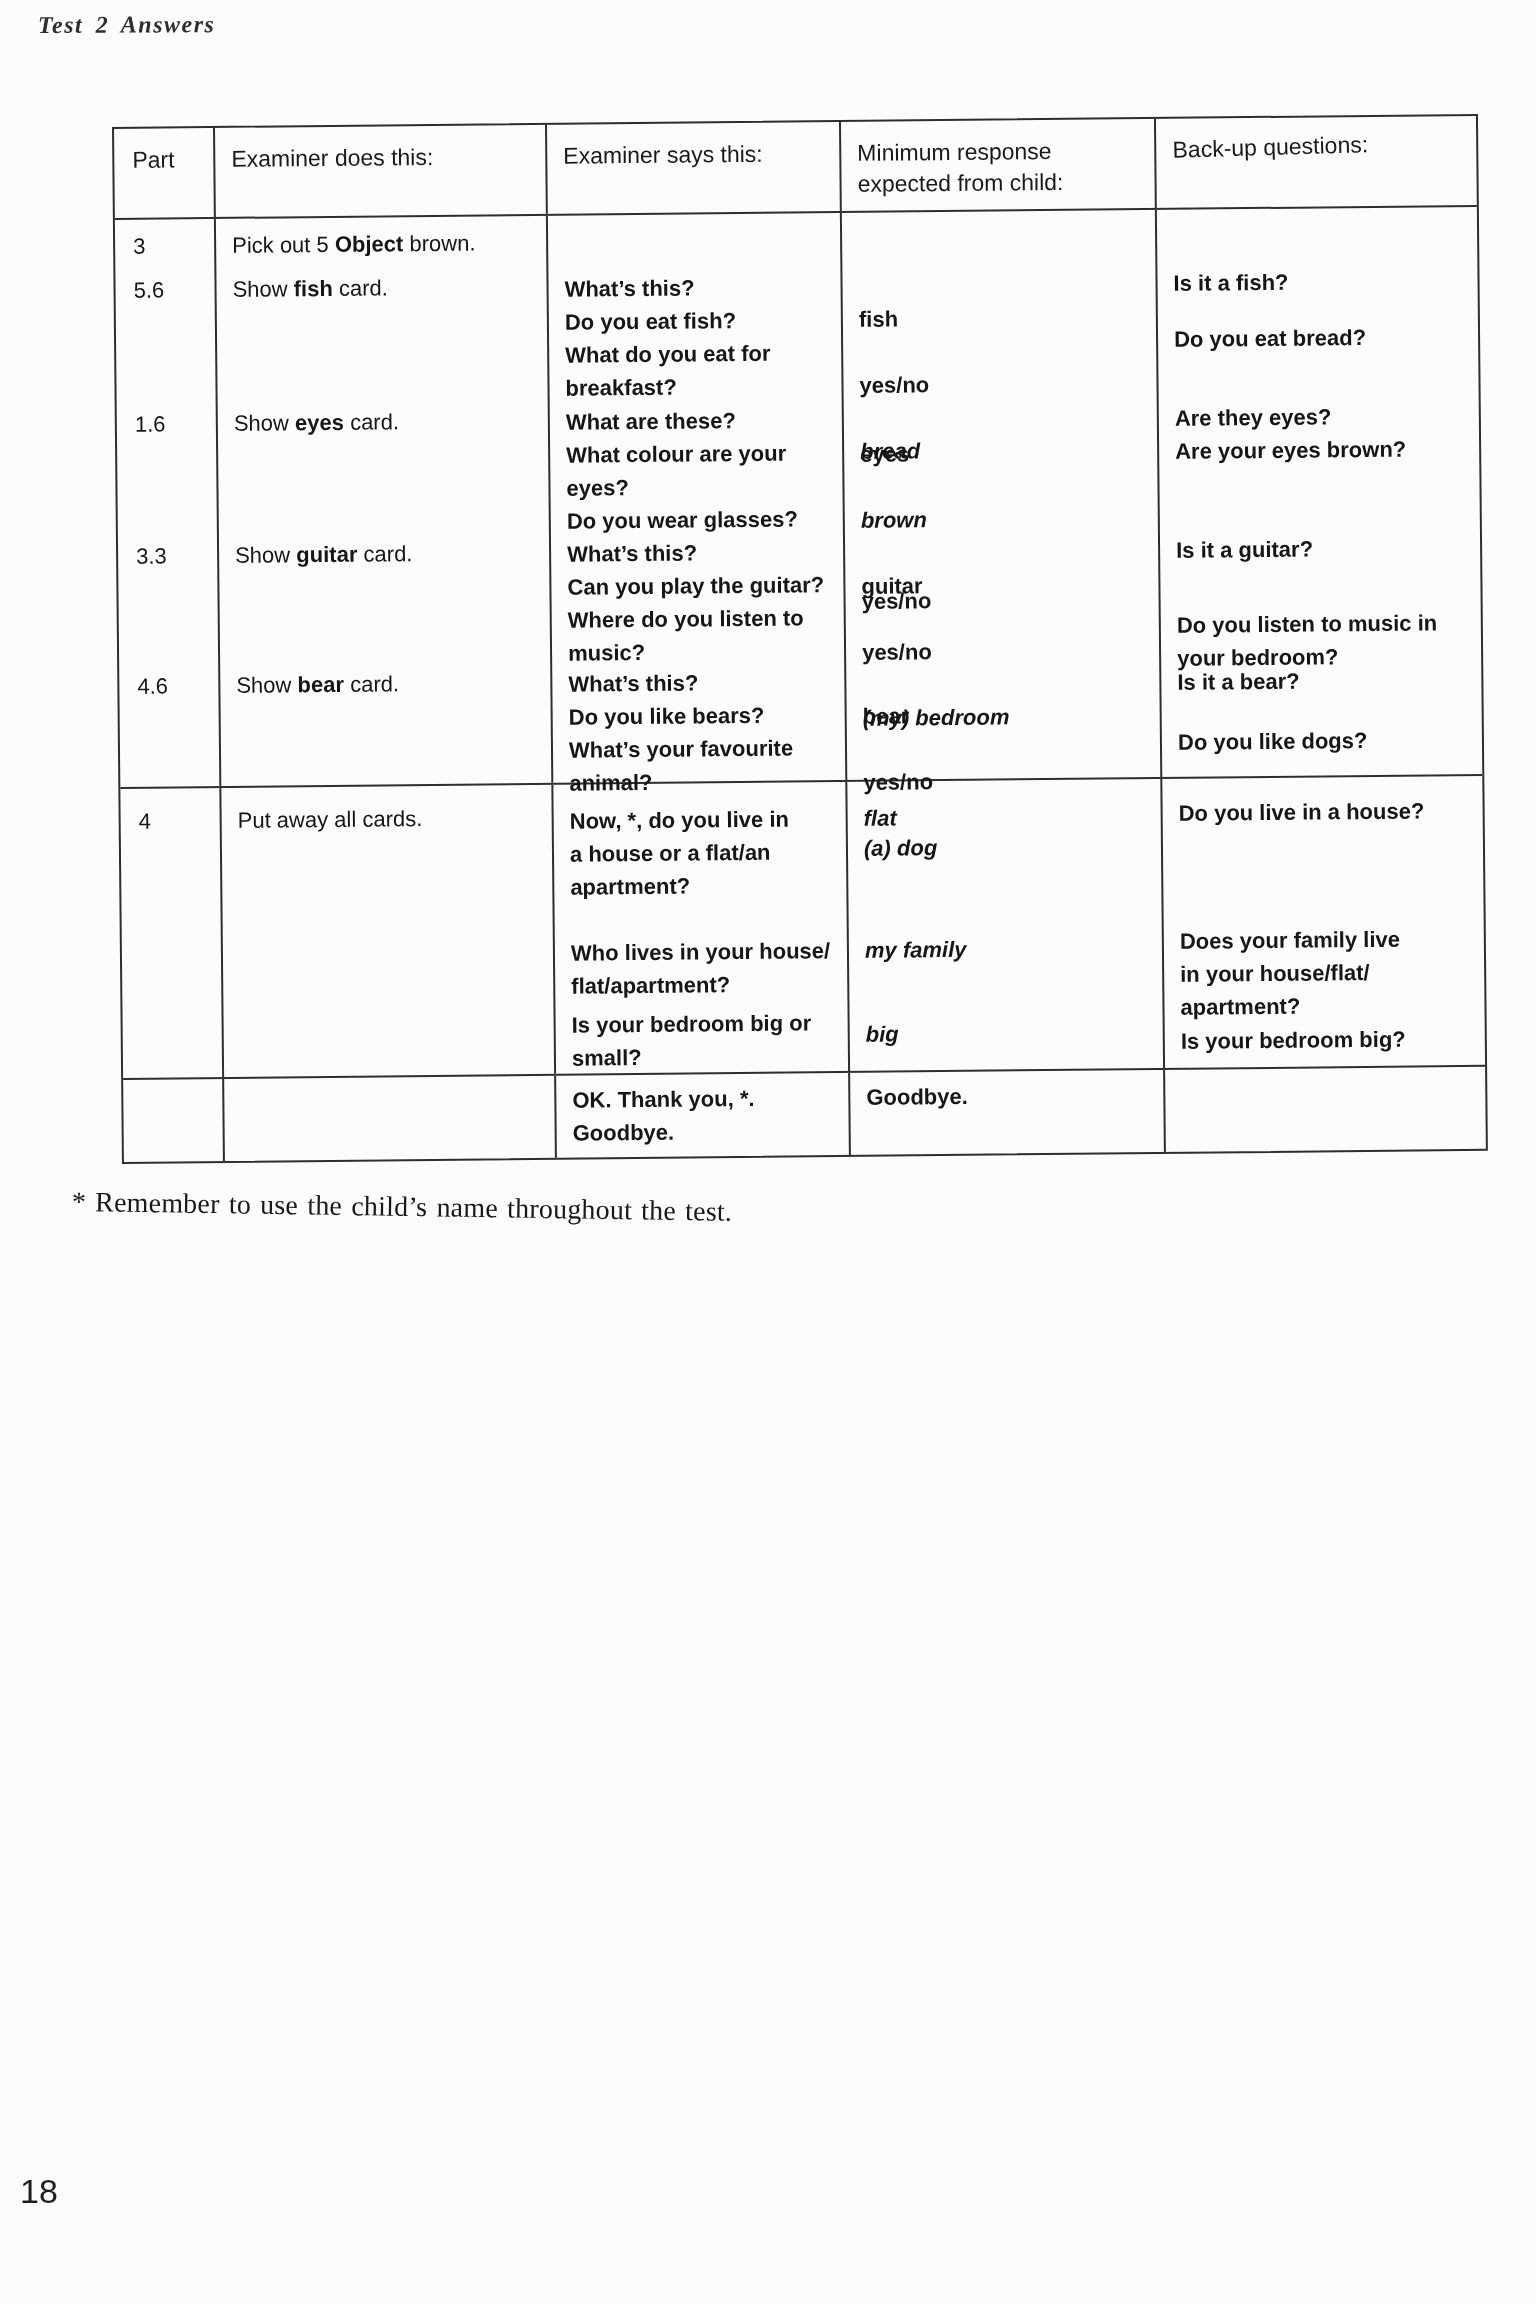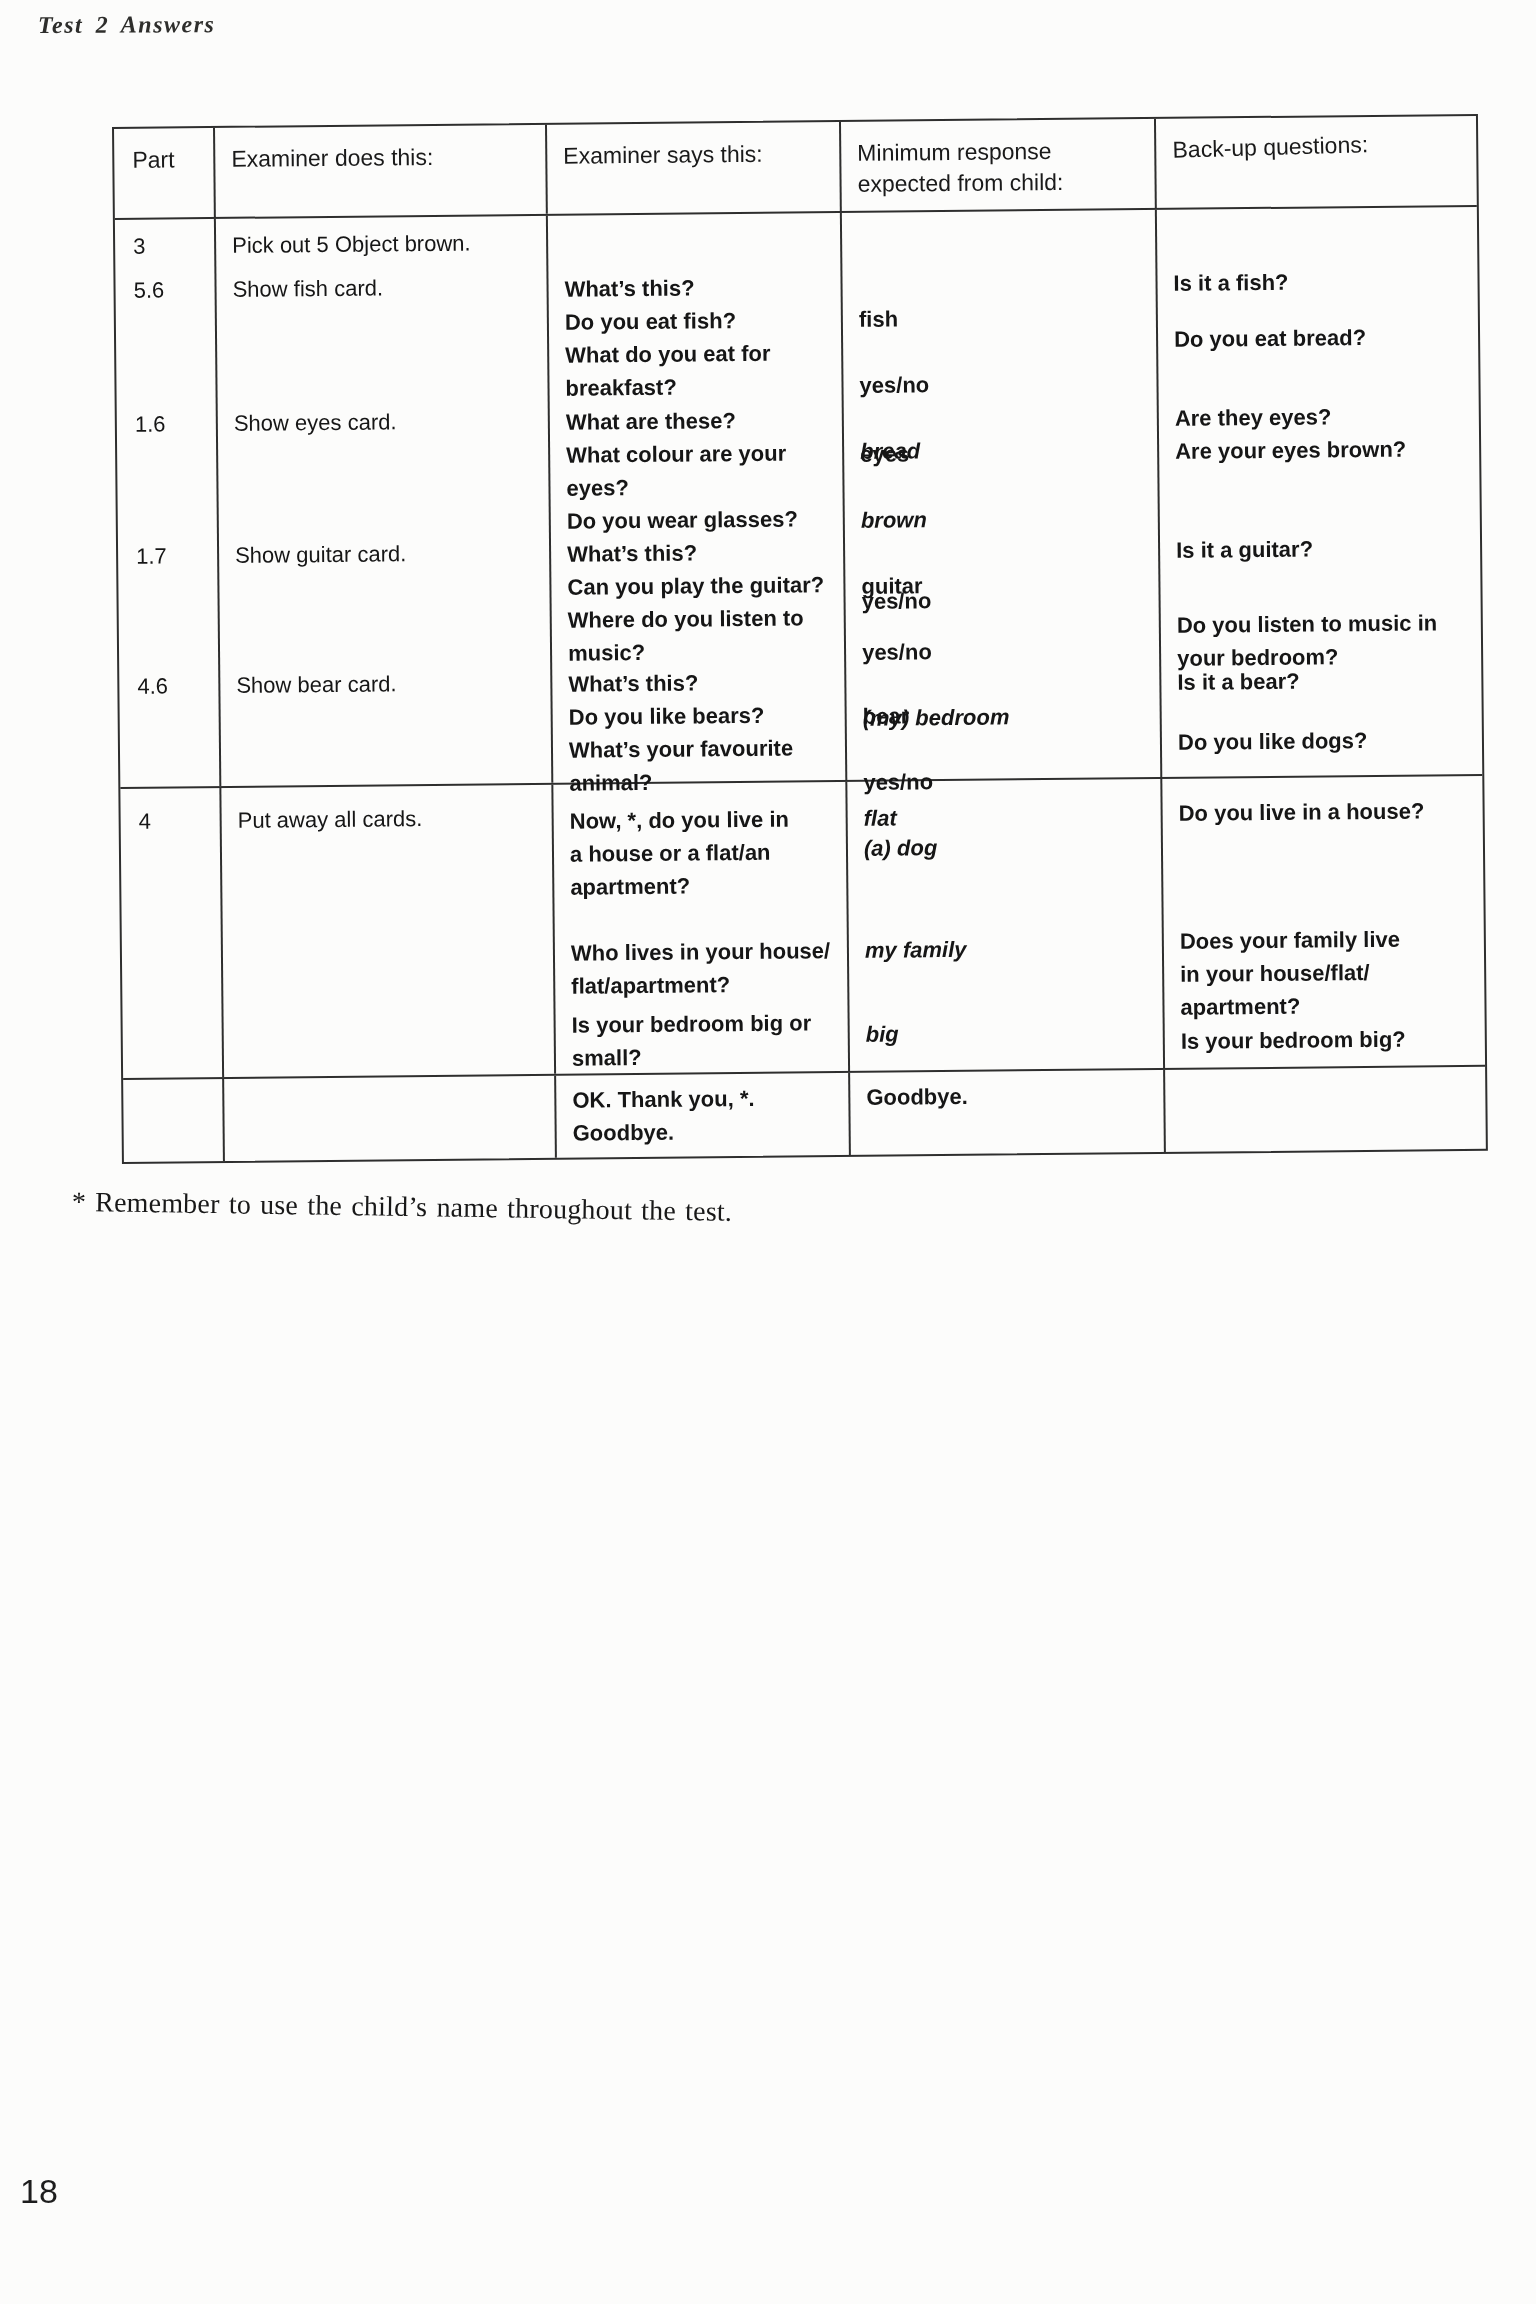--- a/index.html
+++ b/index.html
@@ -71,21 +71,21 @@
   .num-blk{left:18px;}
   .hdr{
     position:absolute;left:16px;top:16px;right:6px;
     font-size:23px;line-height:31px;color:#1a1a1a;
     white-space:pre-line;font-weight:normal;
   }
   .hdr-tilt{transform:rotate(-1.1deg);transform-origin:0 0;}
   .t-r{font-weight:normal;}
   .t-b{font-weight:bold;}
   .t-bi{font-weight:bold;font-style:italic;}
-  .blk b{font-weight:normal;}
+  .blk b{font-weight:bold;}
 </style>
 </head>
 <body>
 
 <div class="page-title">Test 2 Answers</div>
 
 <div class="answers-table">
 
   <div class="trow row-header">
     <div class="cell">
@@ -104,21 +104,21 @@
     <div class="cell">
       <div class="hdr hdr-tilt">Back-up questions:</div>
     </div>
   </div>
 
   <div class="trow row-s3">
     <div class="cell">
       <div class="blk num-blk t-r" style="top:10px">3</div>
       <div class="blk num-blk t-r" style="top:54px">5.6</div>
       <div class="blk num-blk t-r" style="top:188px">1.6</div>
-      <div class="blk num-blk t-r" style="top:320px">1.7</div>
+      <div class="blk num-blk t-r" style="top:320px">3.3</div>
       <div class="blk num-blk t-r" style="top:450px">4.6</div>
     </div>
     <div class="cell">
       <div class="blk t-r" style="top:10px"><span>Pick out 5 </span><b>Object</b><span> brown.</span></div>
       <div class="blk t-r" style="top:54px"><span>Show </span><b>fish</b><span> card.</span></div>
       <div class="blk t-r" style="top:188px"><span>Show </span><b>eyes</b><span> card.</span></div>
       <div class="blk t-r" style="top:320px"><span>Show </span><b>guitar</b><span> card.</span></div>
       <div class="blk t-r" style="top:450px"><span>Show </span><b>bear</b><span> card.</span></div>
     </div>
     <div class="cell">

